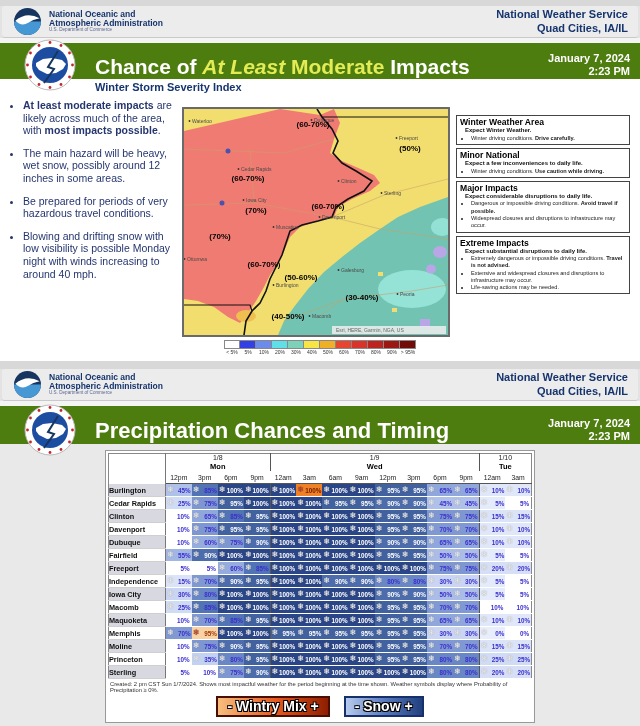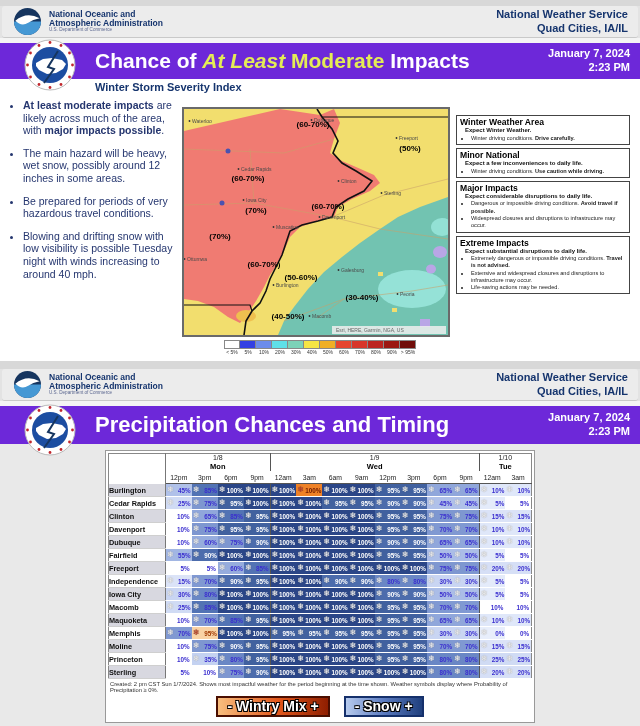--- a/index.html
+++ b/index.html
@@ -6,21 +6,21 @@
   .topstrip{height:6px;background:#D8D8D8;}
   
   .hdr{height:32px;background:#ECECEC;border-radius:3px;margin:0 2px;display:flex;align-items:center;box-sizing:border-box;border-bottom:1px solid #C9C9C9;}
   .noaa-logo{width:27px;height:27px;margin:0 8px 0 12px;flex:0 0 auto;}
   .hdr-left{line-height:1.08;}
   .hdr-org{font-size:8.5px;font-weight:bold;color:#16356E;}
   .hdr-dept{font-size:4.6px;color:#5B6790;}
   .hdr-right{margin-left:auto;text-align:right;font-size:11px;font-weight:bold;color:#16356E;line-height:1.2;margin-right:10px;}
   .gap{height:5px;background:#F4F4F4;}
   
-  .banner{position:relative;height:36px;background:#6d28d9;color:#fff;display:flex;align-items:center;}
+  .banner{position:relative;height:36px;background:#4d7c0f;color:#fff;display:flex;align-items:flex-end;}
   .banner .title{margin-left:95px;font-size:21px;font-weight:bold;white-space:nowrap;}
   .banner2 .title{font-size:22px;}
   .banner .date{margin-left:auto;margin-right:10px;text-align:right;font-size:11px;font-weight:bold;line-height:1.25;}
   .yel{color:#E4EC55;} .ital{font-style:italic;}
   .nws-logo{position:absolute;left:24px;top:-4px;width:52px;height:52px;z-index:5;}
   .subbar{height:16px;background:#fff;font-size:11px;font-weight:bold;color:#16356E;padding-left:95px;display:flex;align-items:center;}
   
   .content1{background:#fff;display:flex;padding:4px 6px 2px 8px;}
   .details{width:172px;flex:0 0 auto;}
   .details h2{font-size:16px;color:#1A3C8C;margin:2px 0 7px 0;}
@@ -126,24 +126,24 @@
   <div class="date">
     <div>January 7, 2024</div>
     <div>2:23 PM</div>
   </div>
 </div>
 <div class="subbar">Winter Storm Severity Index</div>
 
 <div class="content1">
   <div class="details">
     <ul>
-        <li><span class="b">At least moderate impacts</span><span> are likely across much of the area, with </span><span class="b">major impacts possible</span><span>.</span></li>
+        <li><span class="b">At least moderate impacts</span><span> are likely across much of the area, with </span><span class="b">most impacts possible</span><span>.</span></li>
         <li><span>The main hazard will be heavy, wet snow, possibly around 12 inches in some areas.</span></li>
         <li><span>Be prepared for periods of very hazardous travel conditions.</span></li>
-        <li><span>Blowing and drifting snow with low visibility is possible Tuesday night with winds increasing to around 40 mph.</span></li>
+        <li><span>Blowing and drifting snow with low visibility is possible Monday night with winds increasing to around 40 mph.</span></li>
       </ul>
   </div>
 
   <div class="map-wrap">
     <svg class="map" width="264" height="226" viewBox="0 0 264 226">
 
       <rect width="264" height="226" fill="#F2DE6E"></rect>
 
       <path d="M264,88 L236,98 L214,108 L196,120 L176,134 L158,148 L140,163 L124,180 L110,198 L100,212 L94,226 L264,226 Z" fill="#72C3B1"></path>
       <ellipse cx="228" cy="180" rx="34" ry="19" fill="#9BE8DE" opacity="0.85"></ellipse>

